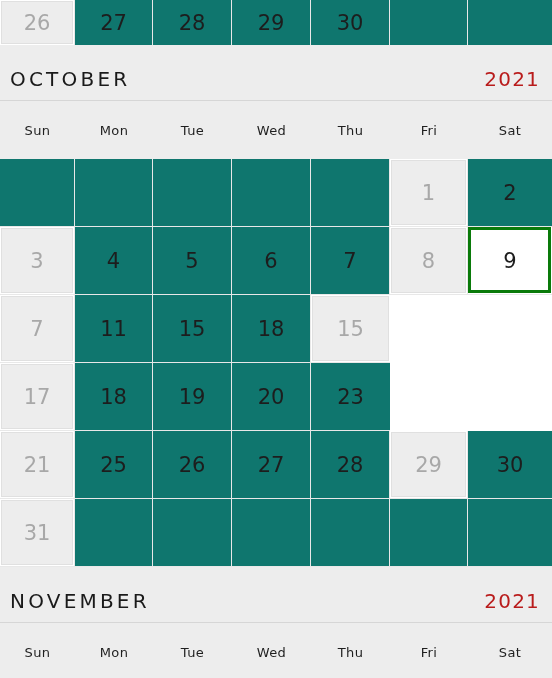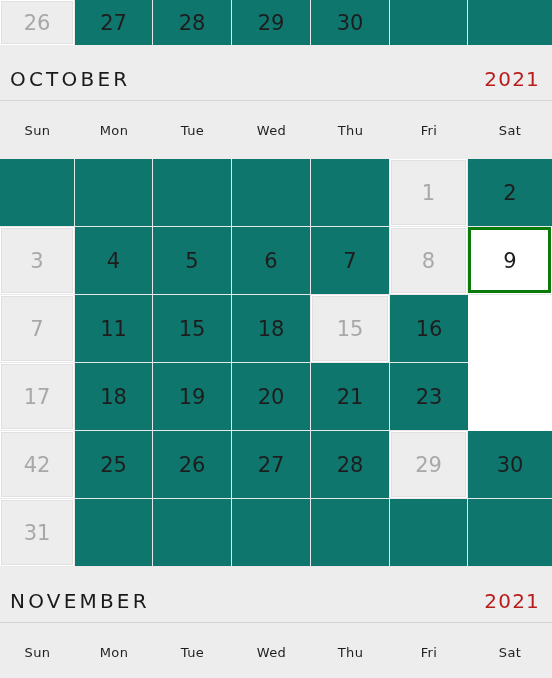--- a/index.html
+++ b/index.html
@@ -234,47 +234,41 @@
         </div>
         <div class="day">
           <span class="daynum">15</span>
         </div>
         <div class="day">
           <span class="daynum">18</span>
         </div>
         <div class="day disabled">
           <span class="daynum">15</span>
         </div>
-        <div class="day">
-          <span class="daynum">16</span>
-        </div>
       </div>
       <div class="week">
         <div class="day disabled">
           <span class="daynum">17</span>
         </div>
         <div class="day">
           <span class="daynum">18</span>
         </div>
         <div class="day">
           <span class="daynum">19</span>
         </div>
         <div class="day">
           <span class="daynum">20</span>
         </div>
         <div class="day">
+          <span class="daynum">23</span>
+        </div>
+      </div>
+      <div class="week">
+        <div class="day disabled">
           <span class="daynum">21</span>
-        </div>
-        <div class="day">
-          <span class="daynum">23</span>
-        </div>
-      </div>
-      <div class="week">
-        <div class="day disabled">
-          <span class="daynum">42</span>
         </div>
         <div class="day">
           <span class="daynum">25</span>
         </div>
         <div class="day">
           <span class="daynum">26</span>
         </div>
         <div class="day">
           <span class="daynum">27</span>
         </div>

